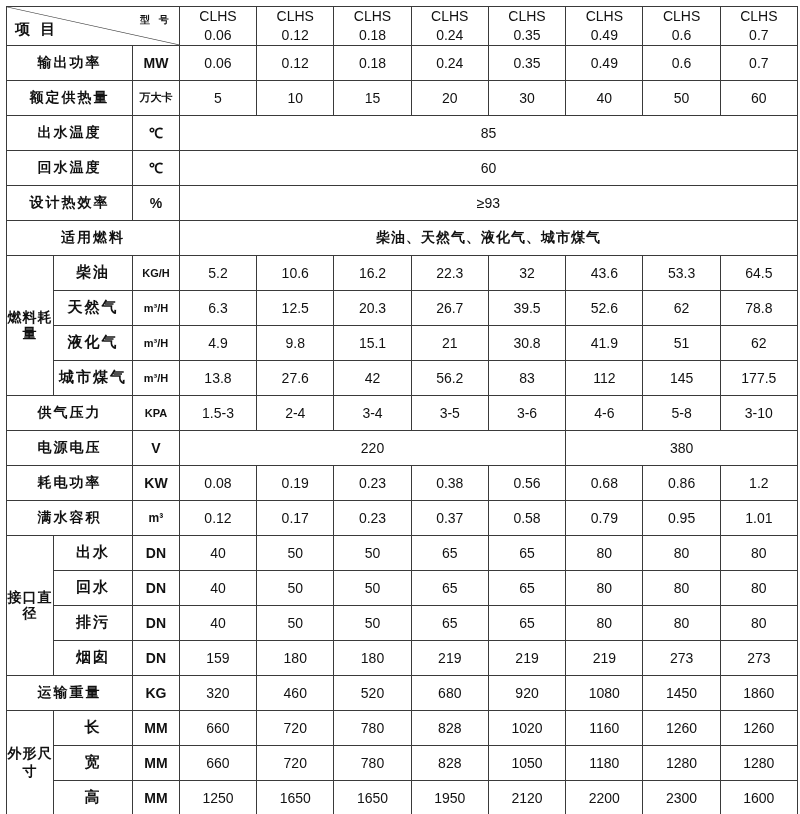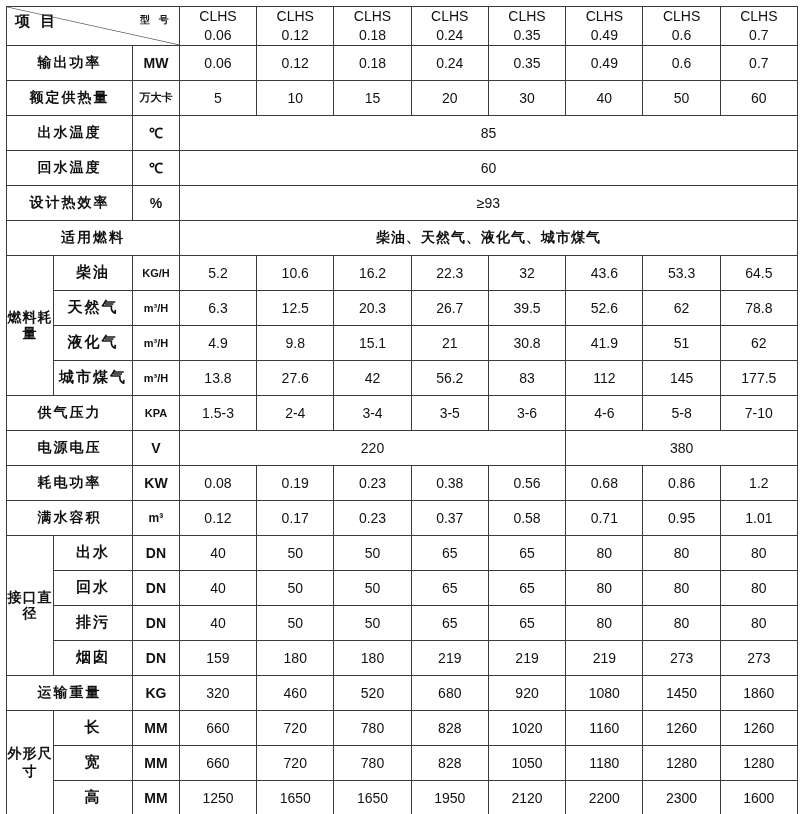--- a/index.html
+++ b/index.html
@@ -84,21 +84,21 @@
     position: absolute;
     right: 7px;
     top: 6px;
     font-size: 10px;
     font-weight: bold;
     letter-spacing: 3px;
   }
   td.corner .item {
     position: absolute;
     left: 8px;
-    bottom: 14px;
+    bottom: 6px;
     font-size: 15px;
     font-weight: bold;
     letter-spacing: 3px;
   }
   td.modelhead {
     background: #efefef;
     font-size: 15px;
     font-weight: normal;
     line-height: 1.35;
     height: 74px;
@@ -282,21 +282,21 @@
     <tr>
       <td class="lbl" colspan="2">供气压力</td>
       <td class="unit" style="font-size:11px;">KPA</td>
       <td class="val">1.5-3</td>
       <td class="val">2-4</td>
       <td class="val">3-4</td>
       <td class="val">3-5</td>
       <td class="val">3-6</td>
       <td class="val">4-6</td>
       <td class="val">5-8</td>
-      <td class="val">7-10</td>
+      <td class="val">3-10</td>
     </tr>
 
     <tr>
       <td class="lbl" colspan="2">电源电压</td>
       <td class="unit">V</td>
       <td class="val" colspan="5">220</td>
       <td class="val" colspan="3">380</td>
     </tr>
 
     <tr>
@@ -313,21 +313,21 @@
     </tr>
 
     <tr>
       <td class="lbl" colspan="2">满水容积</td>
       <td class="unit" style="font-size:12px;">m³</td>
       <td class="val">0.12</td>
       <td class="val">0.17</td>
       <td class="val">0.23</td>
       <td class="val">0.37</td>
       <td class="val">0.58</td>
-      <td class="val">0.71</td>
+      <td class="val">0.79</td>
       <td class="val">0.95</td>
       <td class="val">1.01</td>
     </tr>
 
     <tr>
       <td class="group" rowspan="4">
         <span class="vtext">接口直径</span>
       </td>
       <td class="lbl sub">出水</td>
       <td class="unit">DN</td>

